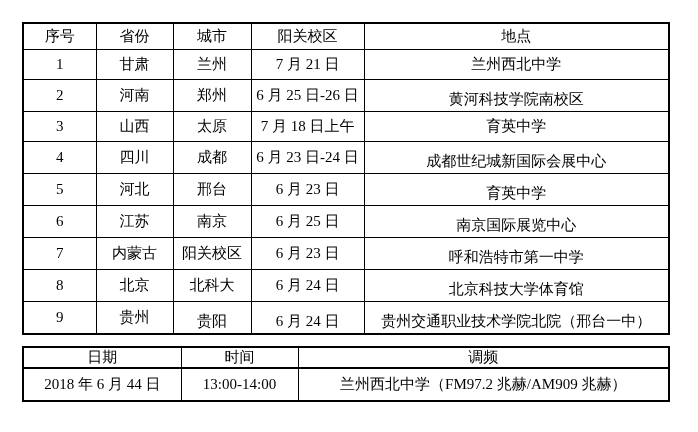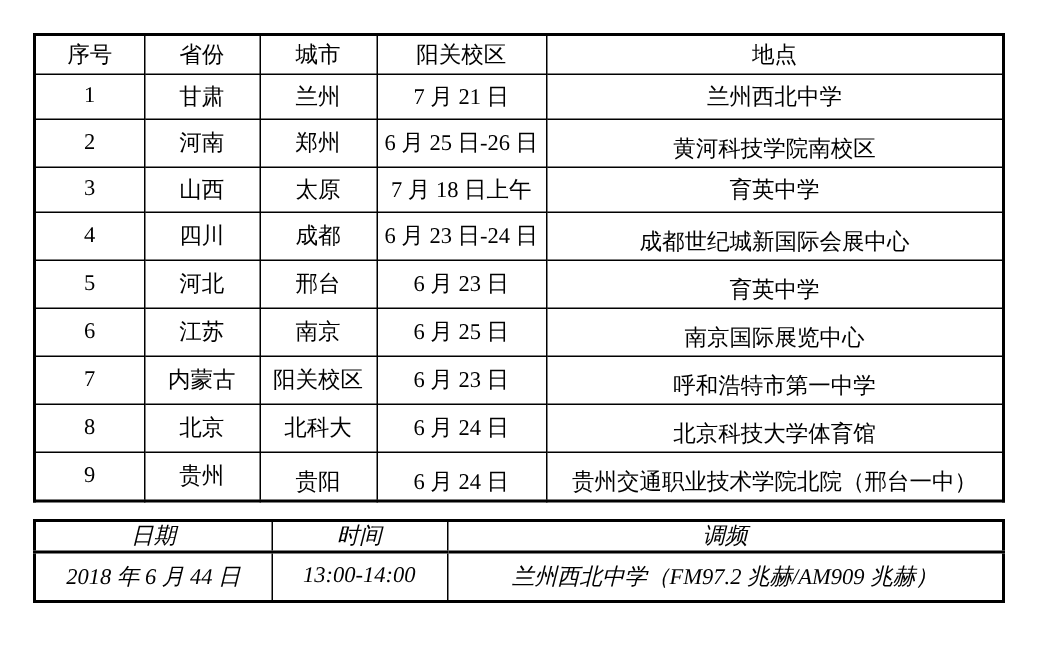--- a/index.html
+++ b/index.html
@@ -17,21 +17,21 @@
   }
   table {
     border-collapse: collapse;
     table-layout: fixed;
     position: absolute;
     left: 22px;
     width: 646px;
     border: 2px solid #000000;
   }
   .t1 { top: 22px; }
-  .t2 { top: 346px; font-style: italic; }
+  .t2 { top: 346px; }
   th, td {
     border: 1px solid #000000;
     text-align: center;
     vertical-align: middle;
     font-weight: normal;
     font-size: 15px;
     padding: 0;
     overflow: hidden;
     white-space: nowrap;
   }

